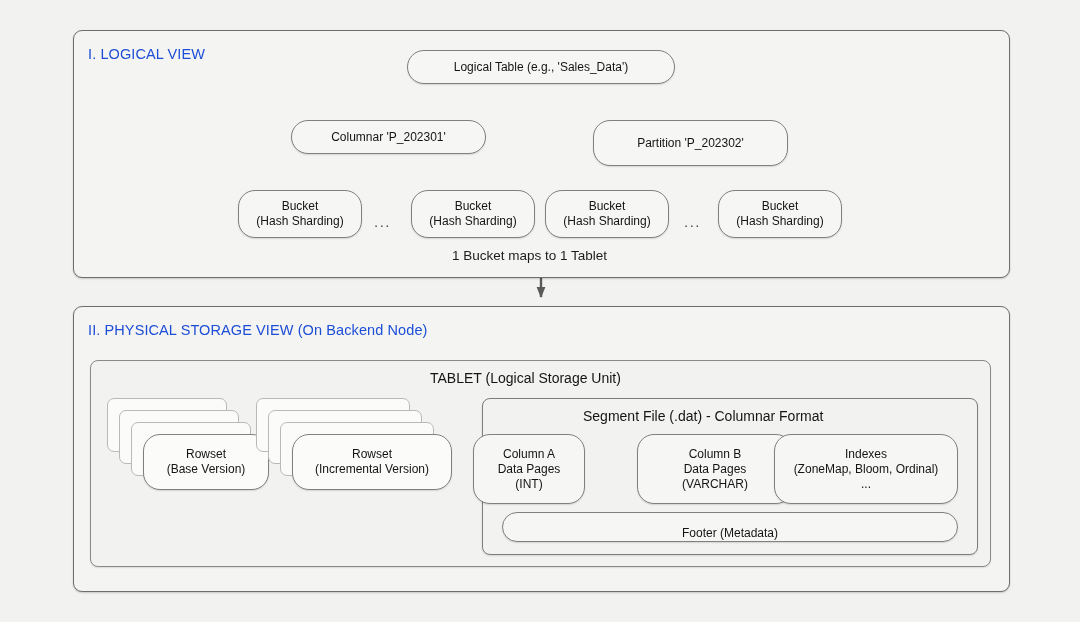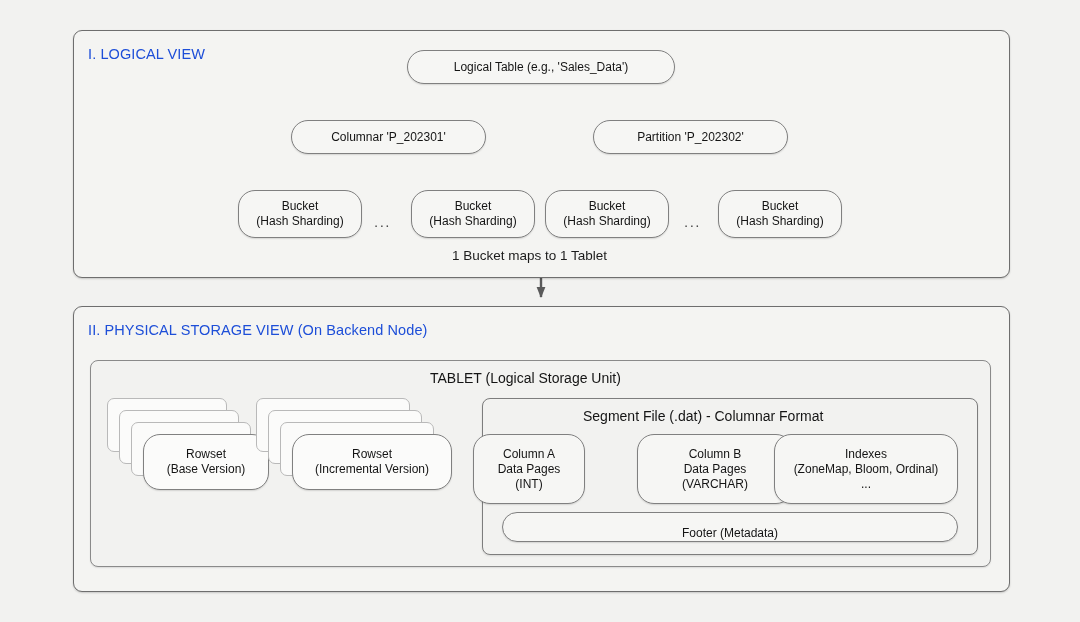--- a/index.html
+++ b/index.html
@@ -146,21 +146,21 @@
   <div class="panel-title" style="left:88px; top:46px;">I. LOGICAL VIEW</div>
 
   <div class="box" style="left:407px; top:50px; width:268px; height:34px;">
     <span>Logical Table (e.g., 'Sales_Data')</span>
   </div>
 
   <div class="box" style="left:291px; top:120px; width:195px; height:34px;">
     <span>Columnar 'P_202301'</span>
   </div>
 
-  <div class="box" style="left:593px; top:120px; width:195px; height:34px;">
+  <div class="box" style="left:593px; top:120px; width:195px; height:46px;">
     <span>Partition 'P_202302'</span>
   </div>
 
   <div class="box" style="left:238px; top:190px; width:124px; height:48px;">
     <span>Bucket</span>
     <span class="l2">(Hash Sharding)</span>
   </div>
 
   <div class="ellipsis" style="left:374px; top:213px;">...</div>
 

